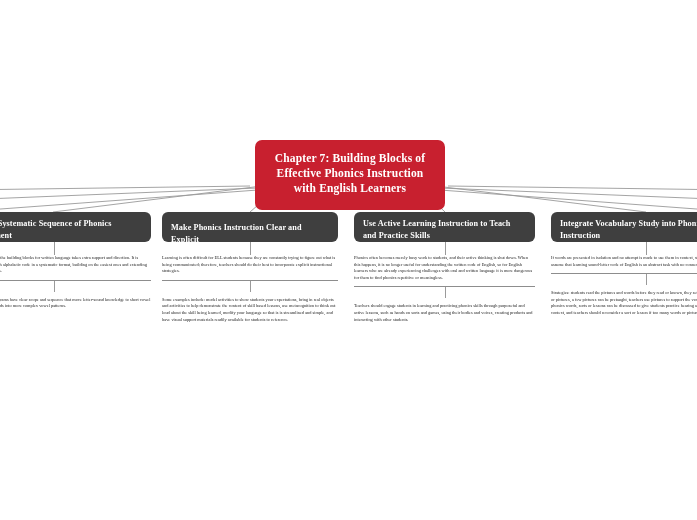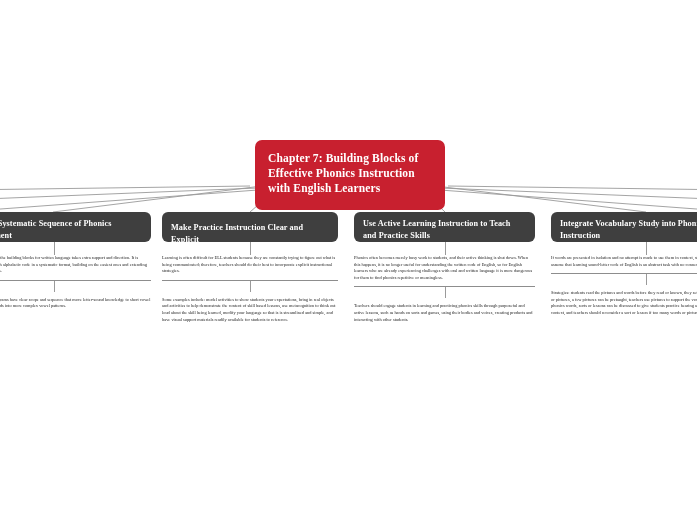--- a/index.html
+++ b/index.html
@@ -41,20 +41,21 @@
     background: #c8202f;
     border-radius: 7px;
     padding: 11px 13px 13px 13px;
     color: #ffffff;
     font-family: "Liberation Serif", serif;
     font-weight: bold;
     font-size: 11.5px;
     line-height: 1.32;
     letter-spacing: 0.15px;
     z-index: 5;
+    text-align: center;
   }
 
   
   .branch {
     position: absolute;
     z-index: 4;
   }
   .branch-header {
     box-sizing: border-box;
     background: #3f3f3f;
@@ -142,21 +143,21 @@
     <div class="body-block para-a">For all learners, learning the building blocks for written language takes extra support and direction. It is critical that teachers teach alphabetic code in a systematic format, building on the easiest ones and extending to more complex patterns.</div>
     <div class="body-rule"></div>
     <div class="gap-b">
       <div class="stem"></div>
     </div>
     <div class="body-block para-b">Established phonics programs have clear scope and sequence that move letter-sound knowledge to short vowel words to long vowel words into more complex vowel patterns.</div>
   </div>
 
   <div class="branch branch-2">
     <div class="branch-header">
-      <span>Make Practice Instruction Clear and Explicit</span>
+      <span>Make Phonics Instruction Clear and Explicit</span>
     </div>
     <div class="gap-a">
       <div class="stem"></div>
     </div>
     <div class="body-block para-a">Learning is often difficult for ELL students because they are constantly trying to figure out what is being communicated; therefore, teachers should do their best to incorporate explicit instructional strategies.</div>
     <div class="body-rule"></div>
     <div class="gap-b">
       <div class="stem"></div>
     </div>
     <div class="body-block para-b">Some examples include: model activities to show students your expectations, bring in real objects and activities to help demonstrate the content of skill based lessons, use metacognition to think out loud about the skill being learned, modify your language so that is is streamlined and simple, and have visual support materials readily available for students to reference.</div>

